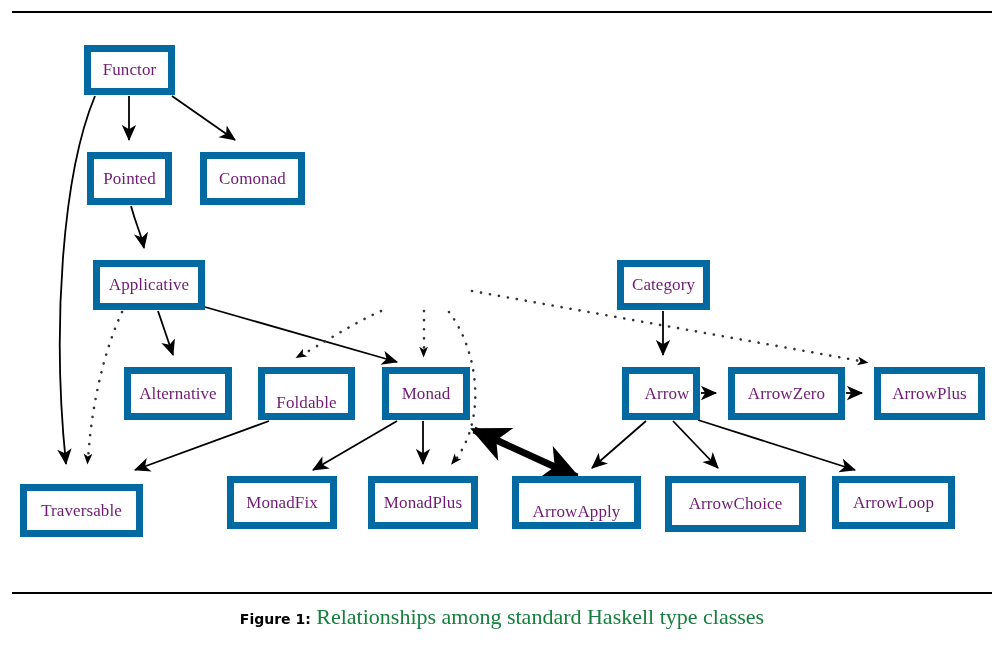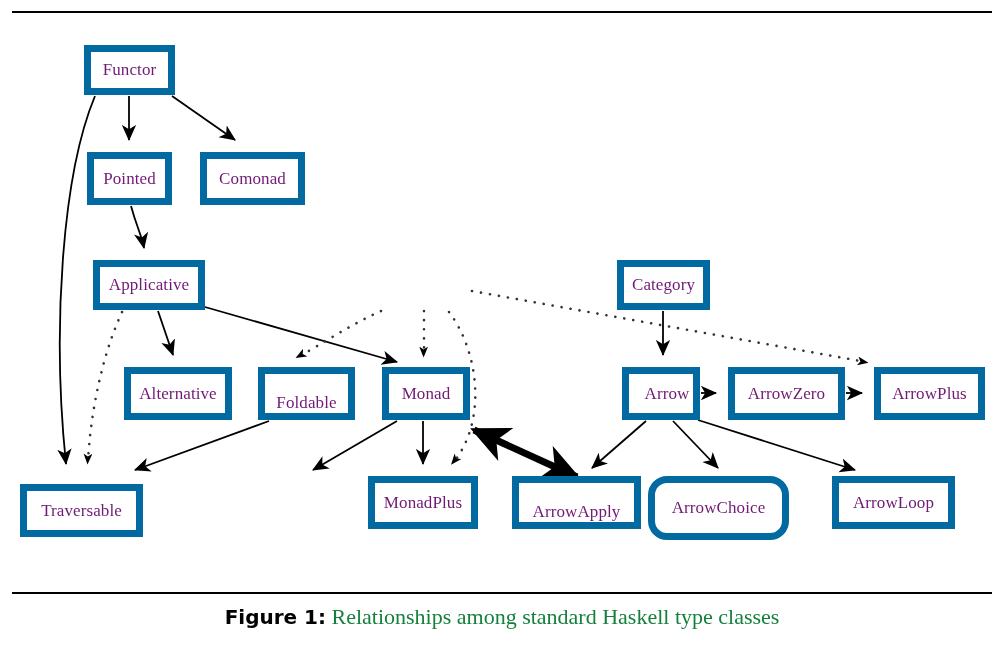--- a/index.html
+++ b/index.html
@@ -54,21 +54,21 @@
     top: 604px;
     width: 1004px;
     text-align: center;
     font-size: 22px;
     color: #3a3a3a;
   }
   #caption .cap-label {
     font-family: "DejaVu Sans", sans-serif;
     font-weight: bold;
     color: #000000;
-    font-size: 20px;
+    font-size: 14px;
   }
   #caption .cap-text { color: #15803d; }
 </style>
 </head>
 <body>
 
 <div id="page">
 
   <div class="rule" id="rule-top"></div>
 
@@ -168,27 +168,30 @@
     </div>
     <div class="node" style="left: 728px; top: 367px; width: 117px; height: 53px;">
       <span>ArrowZero</span>
     </div>
     <div class="node" style="left: 874px; top: 367px; width: 111px; height: 53px;">
       <span>ArrowPlus</span>
     </div>
     <div class="node" style="left: 20px; top: 476px; width: 123px; height: 53px; margin-top: 8px;">
       <span>Traversable</span>
     </div>
+    <div class="node" style="left: 227px; top: 476px; width: 110px; height: 53px;">
+      <span>MonadFix</span>
+    </div>
     <div class="node" style="left: 368px; top: 476px; width: 110px; height: 53px;">
       <span>MonadPlus</span>
     </div>
     <div class="node" style="left: 512px; top: 476px; width: 129px; height: 53px; align-items: flex-end;">
       <span>ArrowApply</span>
     </div>
-    <div class="node" style="left: 648px; top: 476px; width: 141px; height: 64px; border-radius: 19px;">
+    <div class="node" style="left: 665px; top: 476px; width: 141px; height: 56px;">
       <span>ArrowChoice</span>
     </div>
     <div class="node" style="left: 832px; top: 476px; width: 123px; height: 53px;">
       <span>ArrowLoop</span>
     </div>
     <div class="rule" id="rule-bottom"></div>
 
   <div id="caption">
     <span class="cap-label">Figure 1:</span>
     <span class="cap-text">Relationships among standard Haskell type classes</span>

